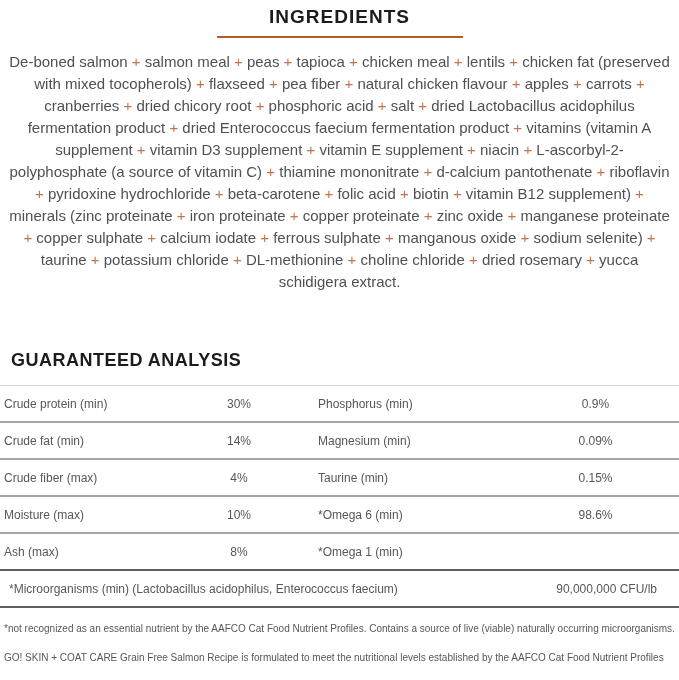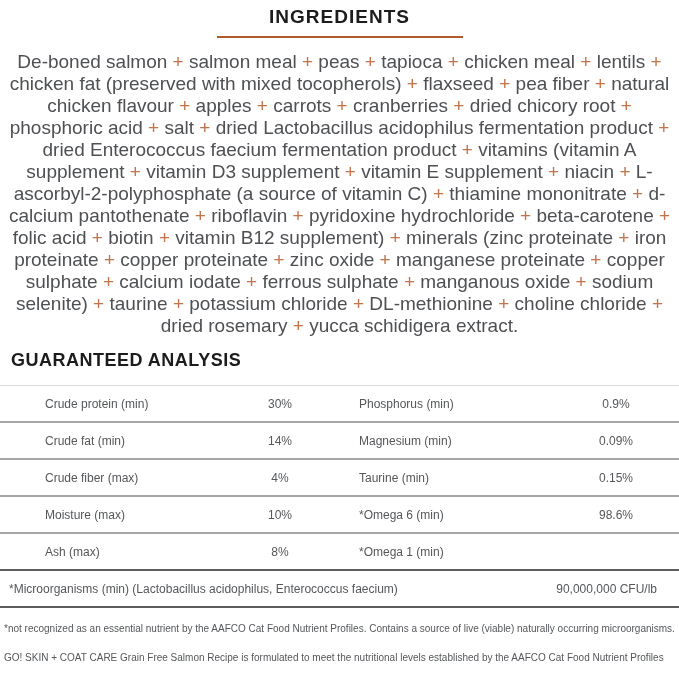--- a/index.html
+++ b/index.html
@@ -22,21 +22,21 @@
   }
   .title-rule {
     width: 246px;
     height: 2px;
     margin: 8px auto 0 auto;
     background: var(--underline, #b05d2b);
   }
   .ing-text {
     margin: 13px 8px 0 8px;
     text-align: center;
-    font-size: 19px;
+    font-size: 15px;
     line-height: 22px;
     color: #4e5053;
   }
   .plus { color: var(--plus, #c4744b); }
   .ga-title {
     margin: 0;
     position: absolute;
     left: 11px;
     top: 350px;
     font-size: 18px;
@@ -52,21 +52,20 @@
     border-top: 1px solid #d8d8d8;
     font-size: 12px;
     color: #55575a;
   }
   .ga-row {
     display: grid;
     grid-template-columns: 196px 86px 230px 1fr;
     align-items: center;
     height: 35px;
     border-bottom: 2px solid #a6a6a6;
-    padding-left: 41px;
   }
   .ga-row.strong { border-bottom-color: #5e5e5e; }
   .cell-label-left  { padding-left: 4px; text-align: left; }
   .cell-value-left  { text-align: center; }
   .cell-label-right { padding-left: 36px; text-align: left; }
   .cell-value-right { text-align: center; }
   .ga-fullrow {
     display: flex;
     justify-content: space-between;
     align-items: center;

